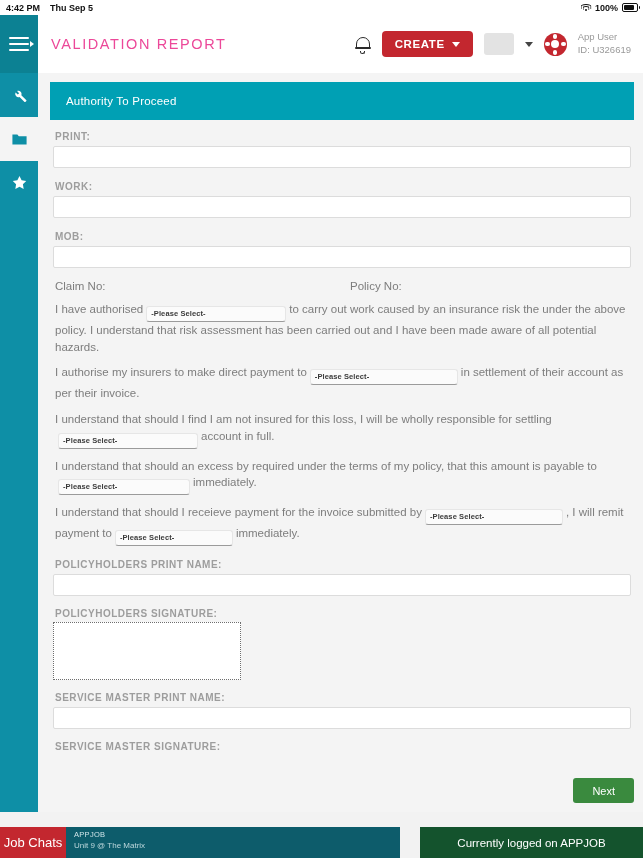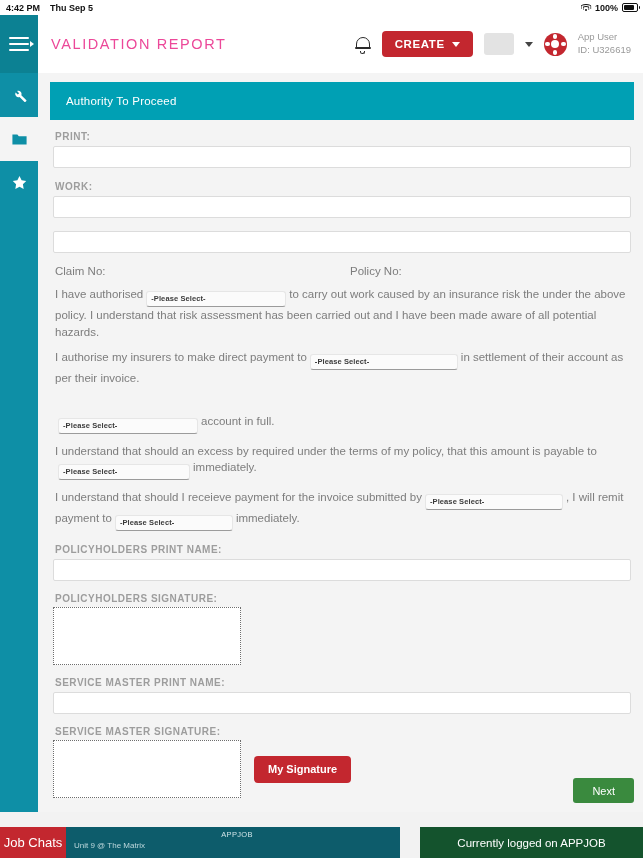--- a/index.html
+++ b/index.html
@@ -133,21 +133,21 @@
     background:#3a8a3e;color:#fff;border:none;border-radius:3px;
     height:25px;padding:0 19px;font-size:11px;font-weight:normal;
     cursor:pointer;font-family:inherit;
   }
 
   
   .footer{position:absolute;left:0;bottom:0;width:643px;height:31px;display:flex;}
   .f-chats{width:66px;background:#c3272f;color:#fff;display:flex;align-items:center;
     justify-content:center;font-size:13px;}
   .f-job{flex:0 0 334px;background:#0d5c6b;color:#cfe4e8;padding:3px 0 0 8px;box-sizing:border-box;}
-  .f-job .l1{font-size:7.5px;letter-spacing:.3px;text-align:center;}
+  .f-job .l1{font-size:7.5px;letter-spacing:.3px;}
   .f-job .l2{font-size:8px;margin-top:2px;color:#bcd7dc;}
   .f-logged{flex:1;background:#14532d;color:#fff;display:flex;align-items:center;
     justify-content:center;font-size:11.5px;margin-left:20px;}
 </style>
 </head>
 <body>
 
 <div class="app">
 
   <div class="statusbar">
@@ -225,37 +225,38 @@
       <div class="panel-body">
 
         <div class="fld-label">PRINT:</div>
         <input class="text-input" value="" style="">
         <div class="gap"></div>
 
         <div class="fld-label">WORK:</div>
         <input class="text-input" value="" style="">
         <div class="gap"></div>
 
+        <div class="fld-label">MOB:</div>
         <input class="text-input" value="" style="">
 
         <div class="twocol">
           <div class="c1">Claim No:</div>
           <div>Policy No:</div>
         </div>
 
         <div class="para">
           <span>I have authorised</span><span class="sel-inline w130">-Please Select-</span><span>to carry out work caused by an insurance risk the under the above policy. I understand that risk assessment has been carried out and I have been made aware of all potential hazards.</span>
         </div>
 
         <div class="para">
           <span>I authorise my insurers to make direct payment to</span><span class="sel-inline w138">-Please Select-</span><span>in settlement of their account as per their invoice.</span>
         </div>
 
         <div class="para">
-          <br><span class="sel-inline w130">-Please Select-</span><span>account in full.</span>
+          <span>I understand that should I find I am not insured for this loss, I will be wholly responsible for settling</span><br><span class="sel-inline w130">-Please Select-</span><span>account in full.</span>
         </div>
 
         <div class="para">
           <span>I understand that should an excess by required under the terms of my policy, that this amount is payable to</span><br><span class="sel-inline w122">-Please Select-</span><span>immediately.</span>
         </div>
 
         <div class="para">
           <span>I understand that should I receieve payment for the invoice submitted by</span><span class="sel-inline w128">-Please Select-</span><span>, I will remit payment to</span><span class="sel-inline w108">-Please Select-</span><span>immediately.</span>
         </div>
 
@@ -266,24 +267,20 @@
         <div style="height:12px"></div>
         <div class="sig-label">POLICYHOLDERS SIGNATURE:</div>
         <div class="sig-box"></div>
 
         <div style="height:12px"></div>
         <div class="fld-label">SERVICE MASTER PRINT NAME:</div>
         <input class="text-input" value="" style="">
 
         <div style="height:12px"></div>
         <div class="sig-label">SERVICE MASTER SIGNATURE:</div>
-        <div class="sig-row">
-          <div class="sig-box"></div>
-          <button class="sig-btn">My Signature</button>
-        </div>
 
       </div>
     </div>
     <button class="next-btn">Next</button>
   </div>
 
   <div class="footer">
     <div class="f-chats">Job Chats</div>
     <div class="f-job">
       <div class="l1">APPJOB</div>

